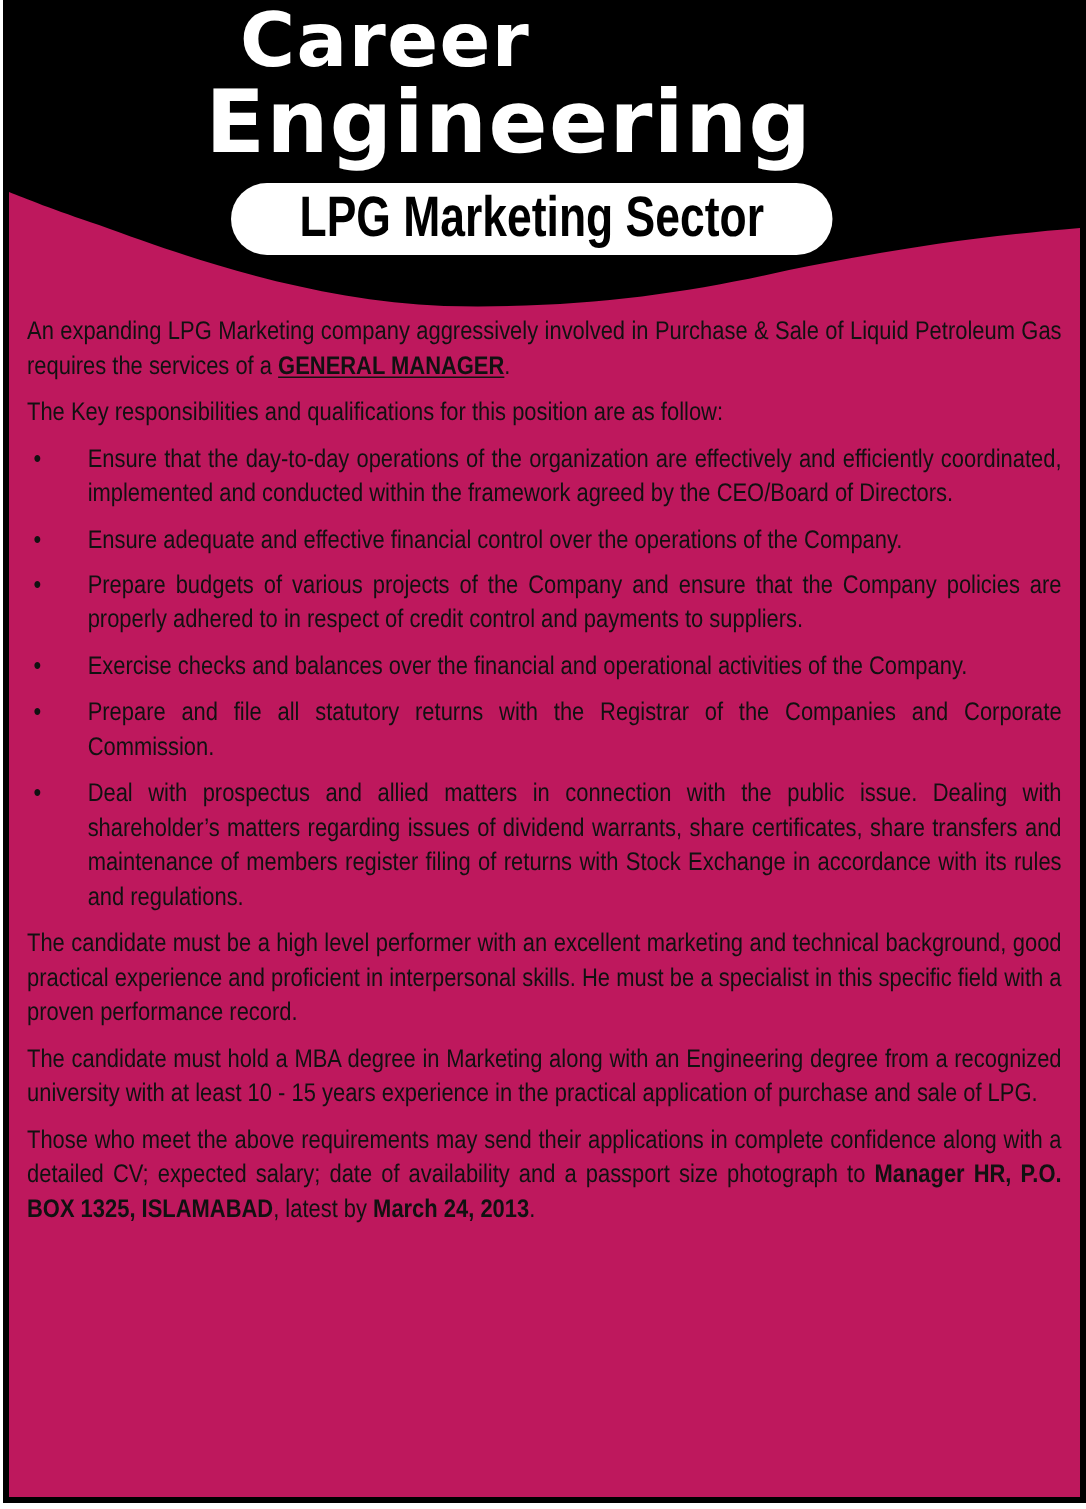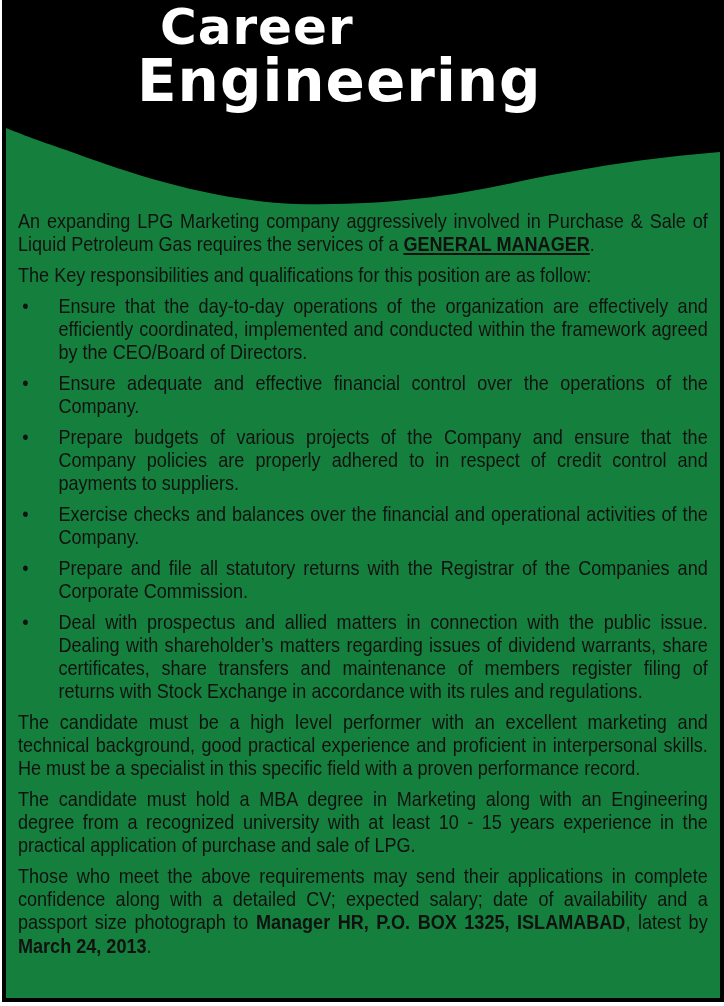--- a/index.html
+++ b/index.html
@@ -1,40 +1,40 @@
 <!DOCTYPE html>
 <html><head>
 <meta charset="utf-8">
 <style>
   html, body { margin: 0; padding: 0; background: #ffffff; }
   body { width: 724px; height: 1006px; position: relative; overflow: hidden; }
   .ad {
     position: absolute; left: 2px; top: 0; width: 714px; height: 998px;
-    border: 4px solid #000; border-top: none; background: #15803d;
+    border: 4px solid #000; border-top: none; background: #be185d;
   }
   .header-svg { position: absolute; left: 0; top: 0; width: 714px; height: 215px; }
   .title {
     position: absolute; color: #fff; font-family: "DejaVu Sans", sans-serif;
     font-weight: bold; line-height: 1; white-space: nowrap;
   }
   .title-1 { left: 154px; top: 2px; font-size: 50px; letter-spacing: 1px; }
   .title-2 { left: 131px; top: 52px; font-size: 58px; letter-spacing: 1px; }
   .pill {
     position: absolute; left: 148px; top: 122px; width: 401px; height: 48px;
     background: #fff; border-radius: 24px;
   }
   .pill-text {
     position: absolute; left: 0; right: 0; top: 3px; text-align: center;
     font-family: "Liberation Sans", sans-serif; font-weight: bold; font-size: 38px;
     color: #000; white-space: nowrap; transform: scaleX(0.78); transform-origin: center;
     line-height: 40px;
   }
   .body {
     position: absolute; left: 12px; top: 209px; width: 690px;
-    font-family: "Liberation Sans", sans-serif; font-size: 21px; color: #111;
+    font-family: "Liberation Sans", sans-serif; font-size: 17px; color: #111;
     line-height: 23.2px;
   }
   .cond { display: block; transform: scaleX(0.86); transform-origin: left top; width: 802px; }
   p { margin: 0 0 7.5px 0; text-align: justify; text-align-last: left; }
   .bullets { margin: 0; padding: 0; list-style: none; }
   .bullets li { position: relative; padding-left: 47px; margin: 0 0 7.5px 0; text-align: justify; }
   .bullet-dot { position: absolute; left: 5px; top: 0; }
   .em { font-weight: bold; }
   .ul { text-decoration: underline; text-underline-offset: 2px; }
 </style>
@@ -43,20 +43,23 @@
 
 <div class="ad">
 
   <svg class="header-svg" viewBox="0 0 714 215" preserveAspectRatio="none">
     <path d="M0,0 L714,0 L714,152 C640,158 580,168 520,180 C450,196 380,206 290,204 C200,200 120,172 60,150 C30,140 10,132 0,128 Z" fill="#000"></path>
   </svg>
 
   <div class="title title-1">Career</div>
   <div class="title title-2">Engineering</div>
 
+  <div class="pill">
+    <div class="pill-text">LPG Marketing Sector</div>
+  </div>
 
   <div class="body">
     <div class="cond">
       <p>
         <span>An expanding LPG Marketing company aggressively involved in Purchase &amp; Sale of Liquid Petroleum Gas requires the services of a </span><span class="em ul">GENERAL MANAGER</span><span>.</span>
       </p>
       <p>The Key responsibilities and qualifications for this position are as follow:</p>
 
       <ul class="bullets">
         <li><span class="bullet-dot">•</span><span>Ensure that the day-to-day operations of the organization are effectively and efficiently coordinated, implemented and conducted within the framework agreed by the CEO/Board of Directors.</span></li>

